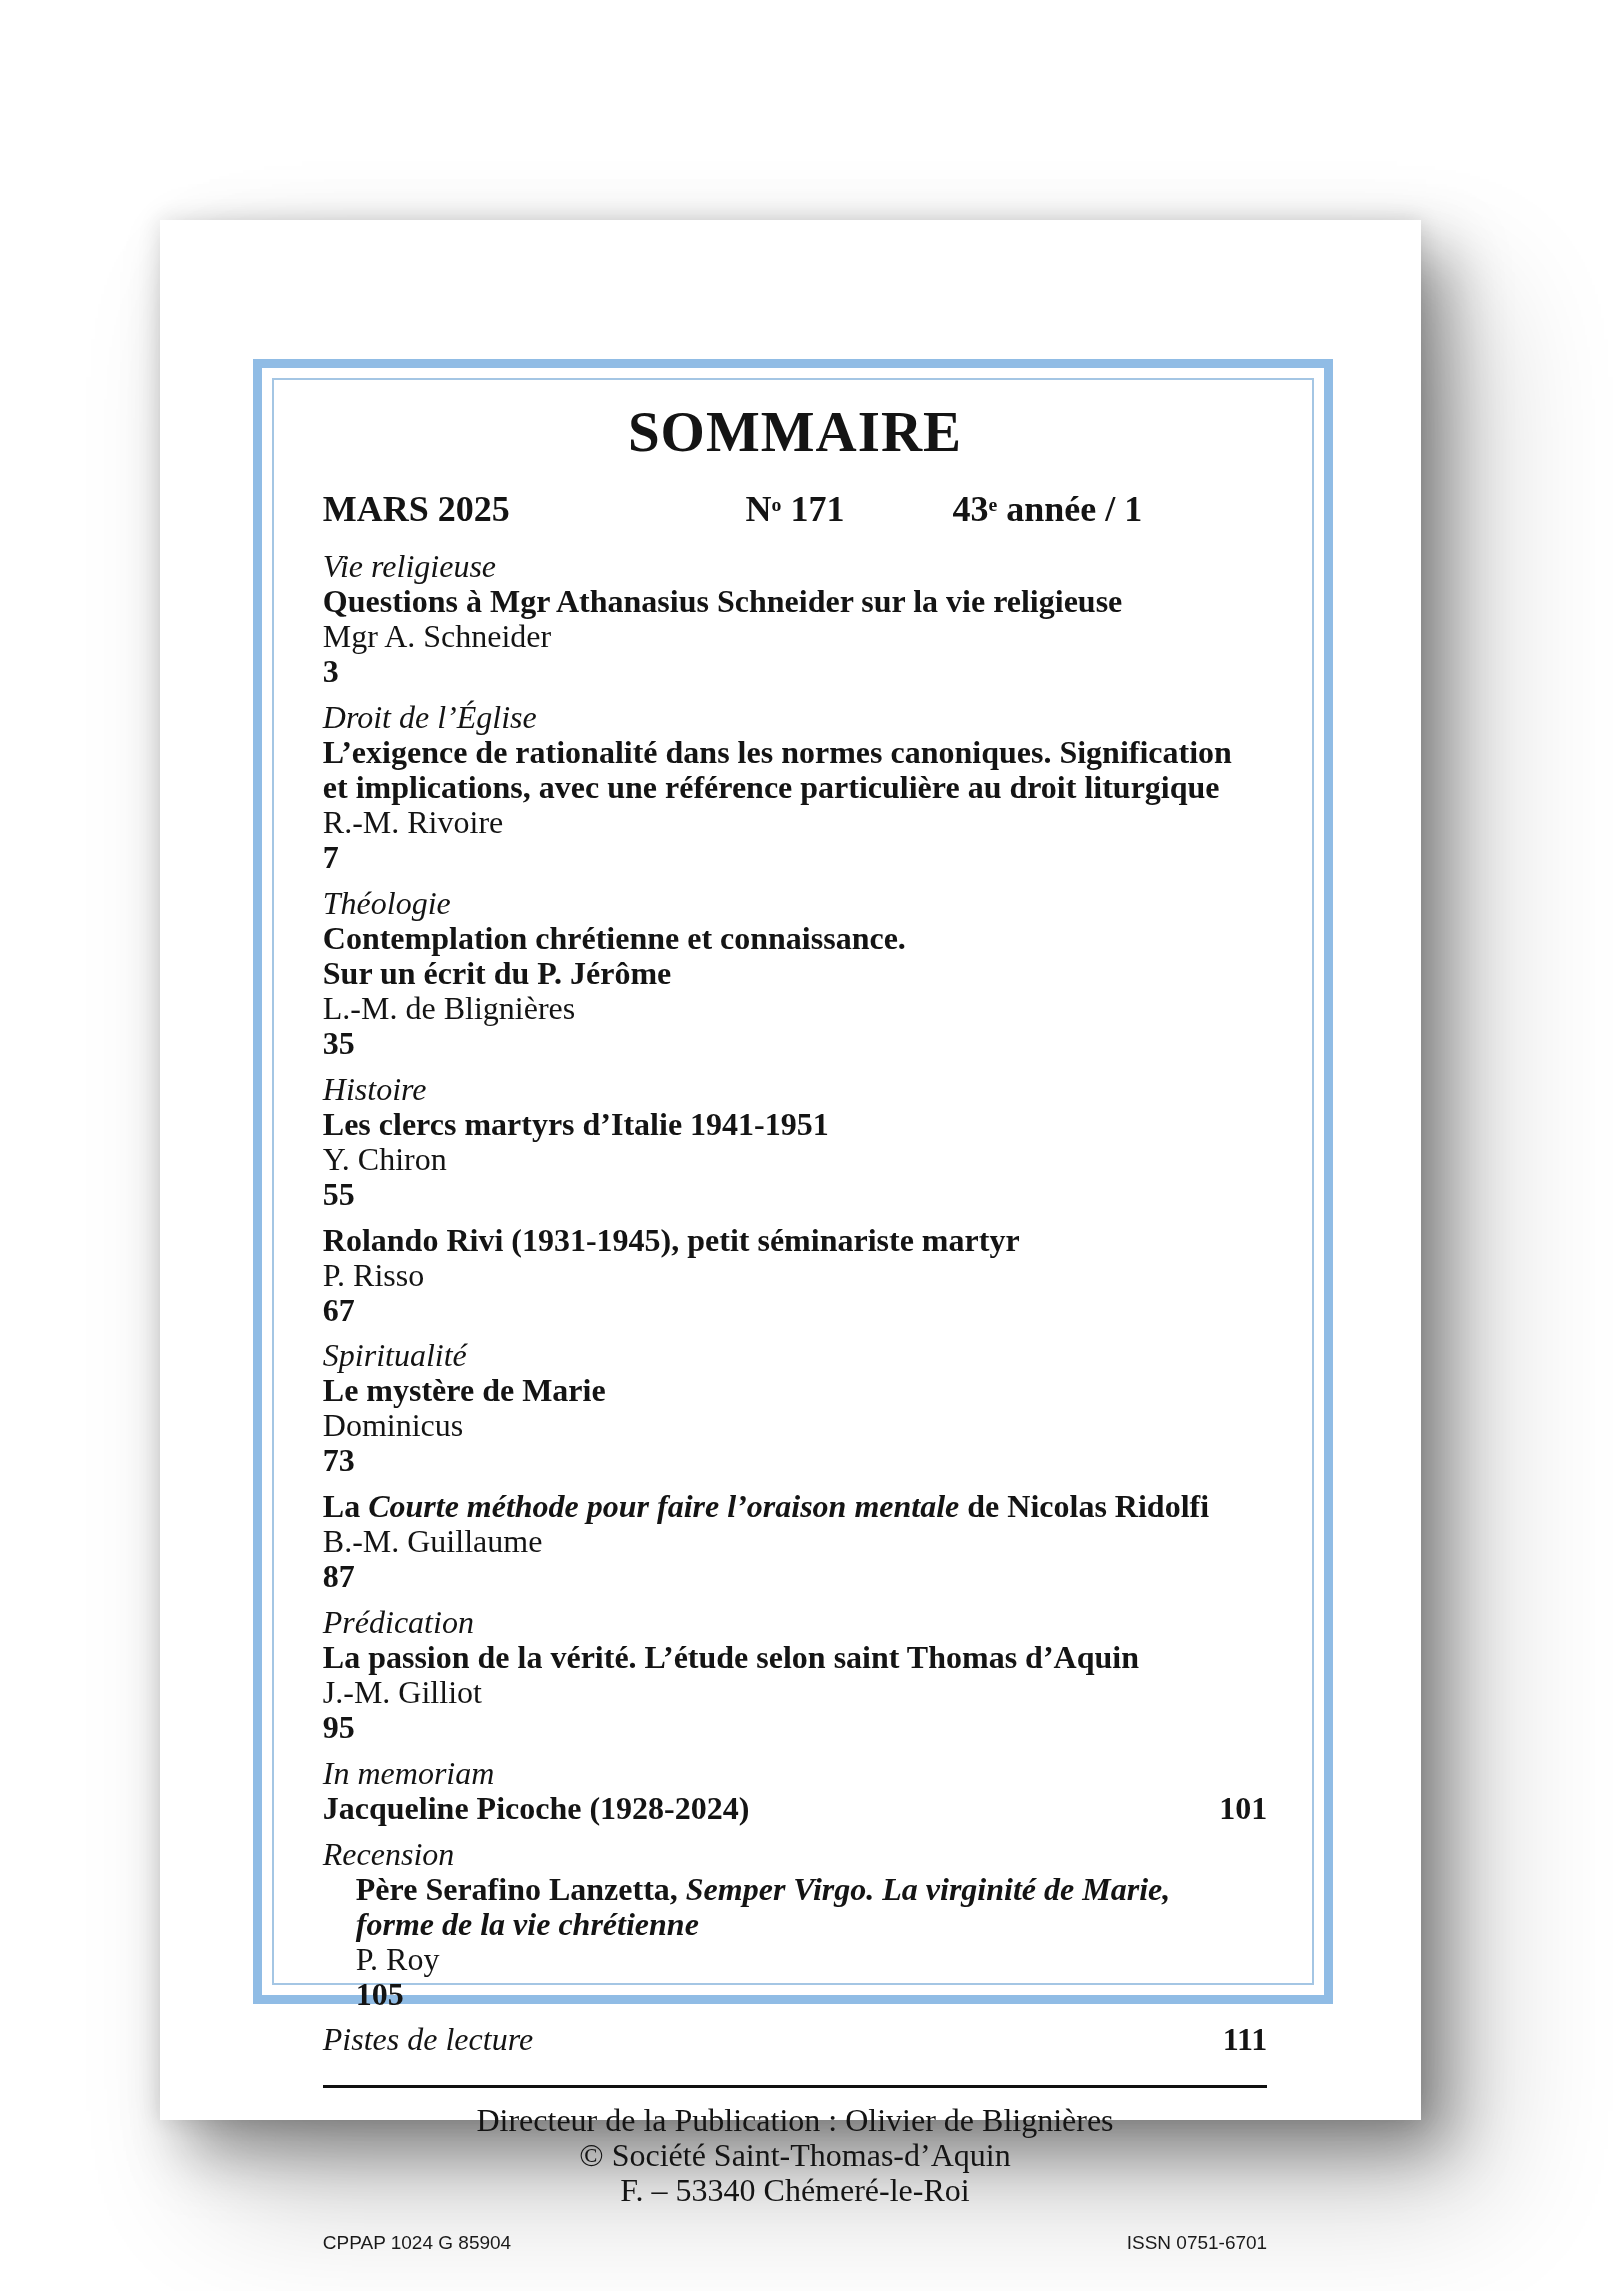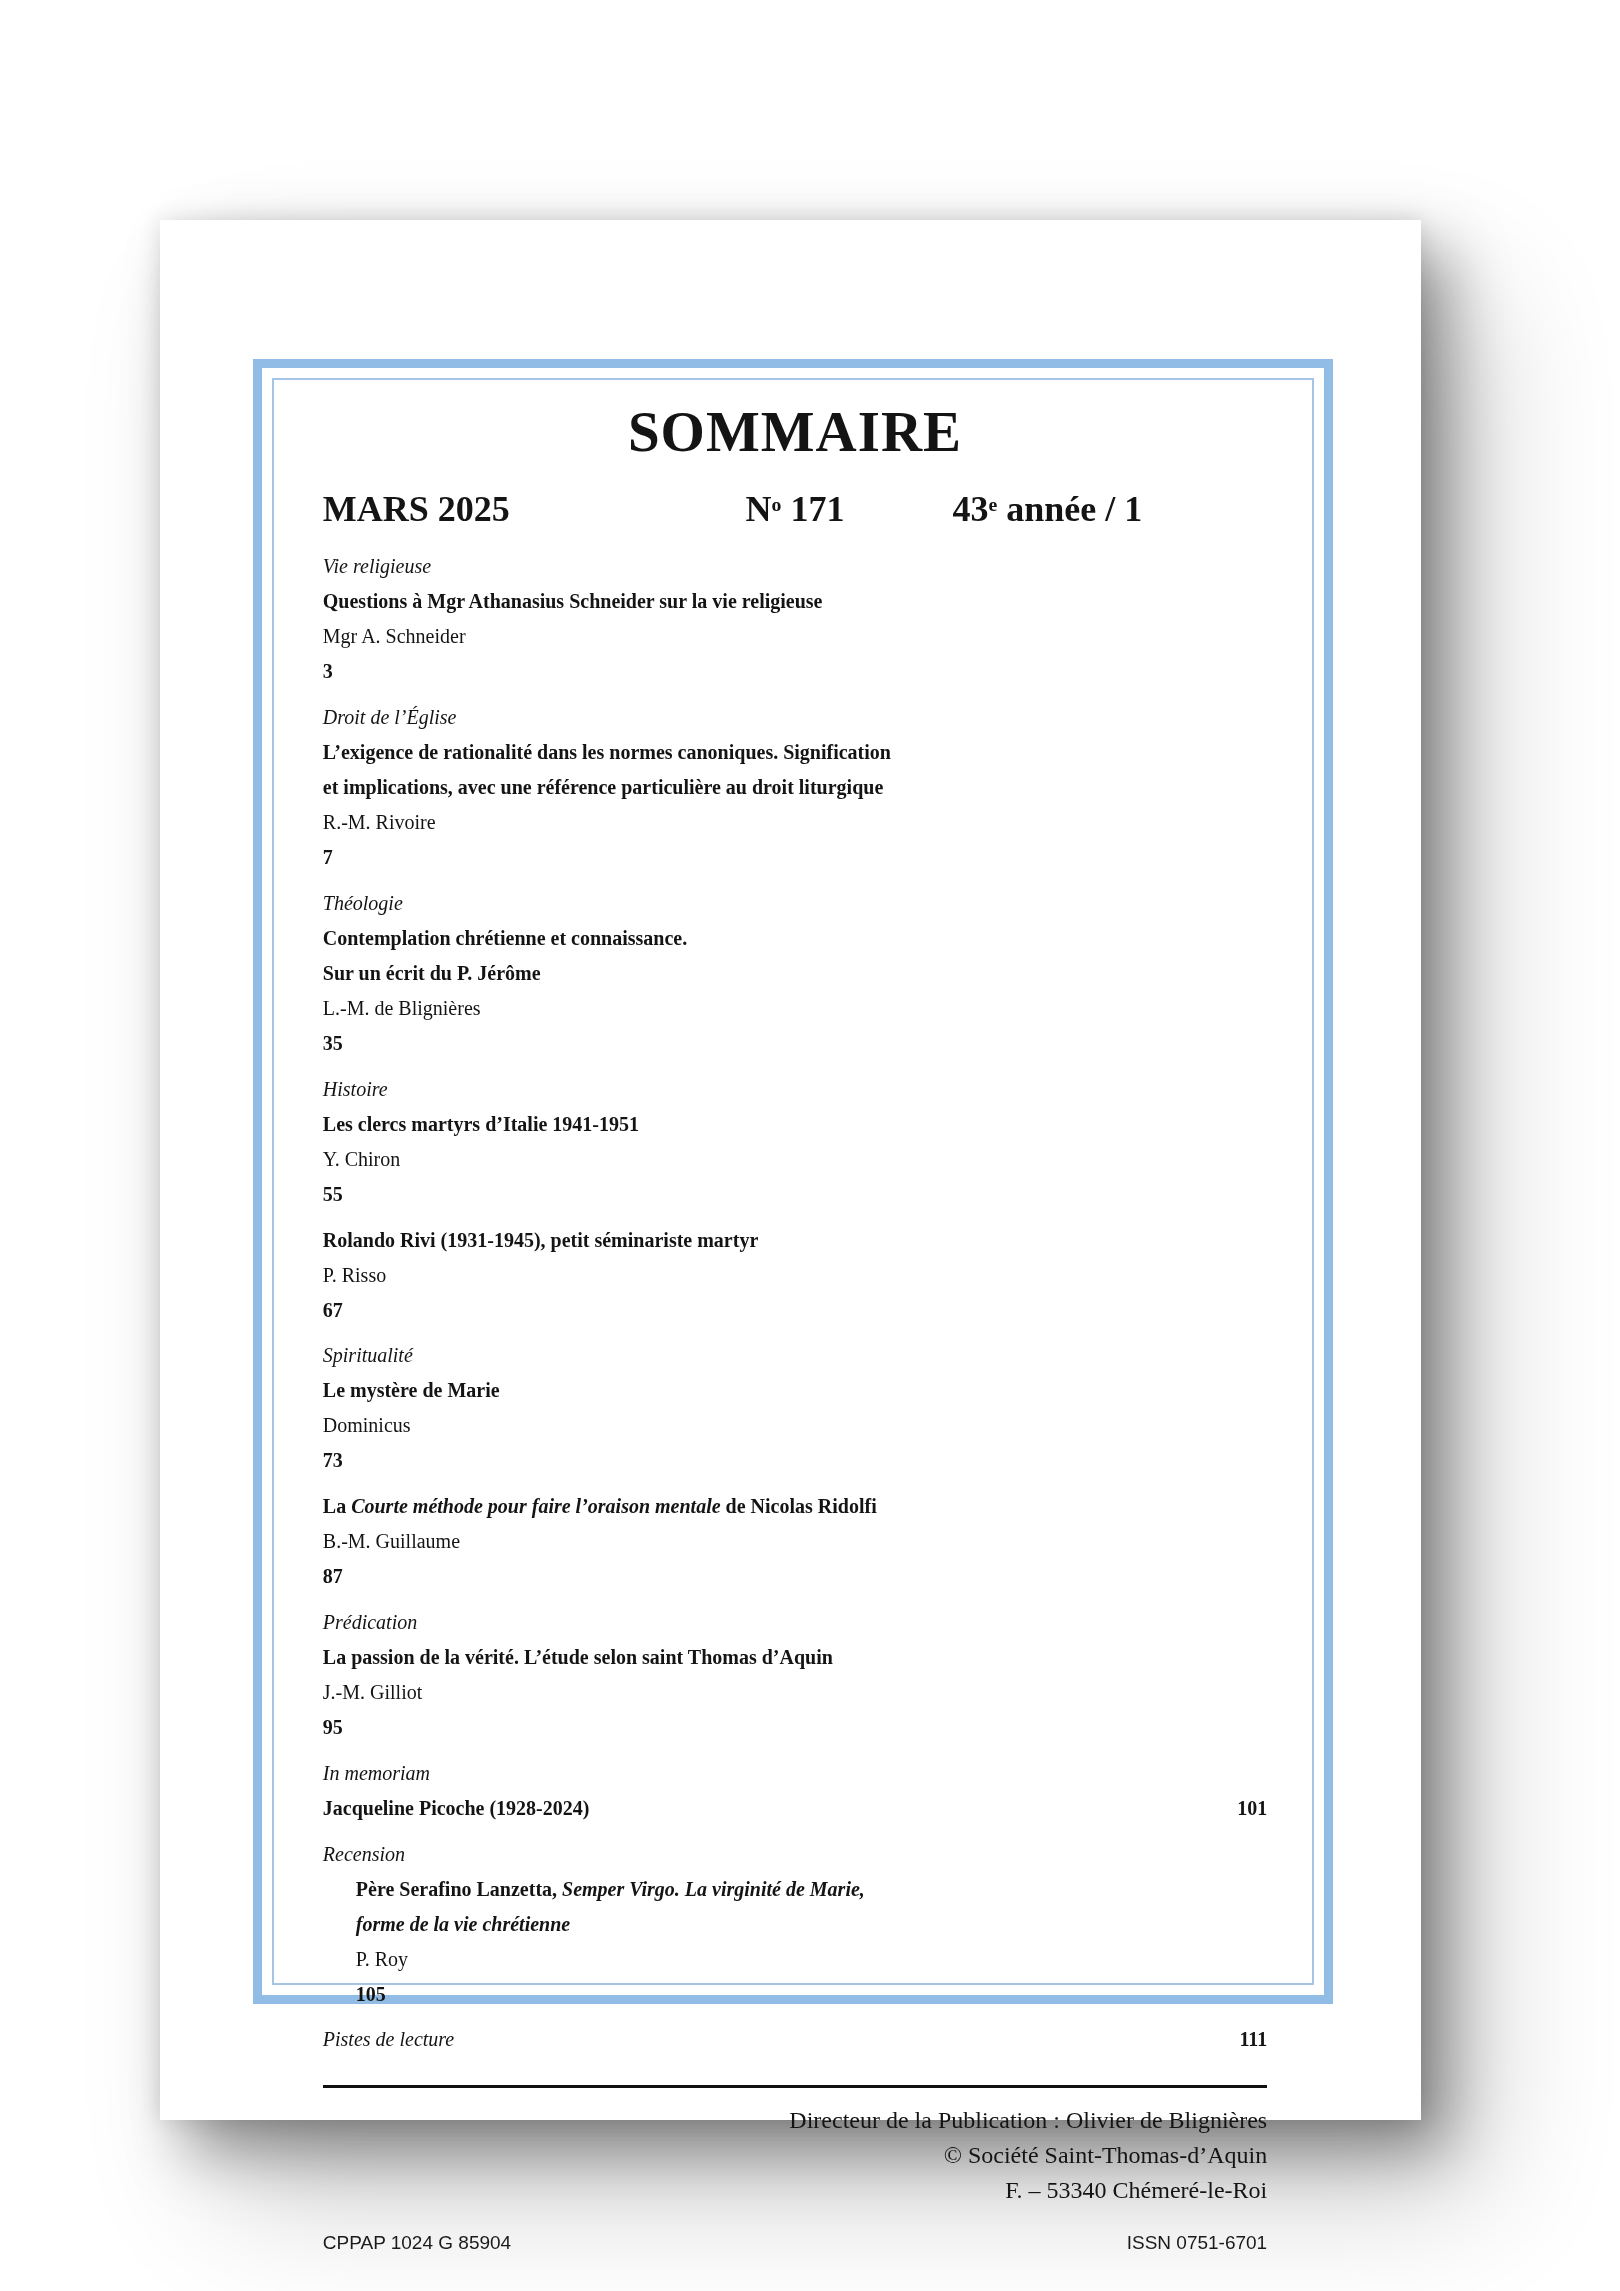--- a/index.html
+++ b/index.html
@@ -55,43 +55,43 @@
   .issue-row .h-center{ flex: 1; text-align: center;white-space: nowrap; }
   .issue-row .h-right { flex: 1; text-align: left; white-space: nowrap; }
   .sup {
     font-size: 55%;
     position: relative;
     top: -0.52em;
     line-height: 0;
   }
   .toc {
     margin-top: 19.6px;
-    font-size: 20px;
+    font-size: 32px;
     line-height: 35px;
   }
   .toc-block { margin-top: 10.8px; }
   .toc-block:first-child { margin-top: 0; }
   .toc-category { font-style: italic; font-weight: normal; }
   .toc-line { font-weight: bold; white-space: nowrap; }
   .toc-line .it { font-style: italic; }
   .toc-line .seg-cat { font-style: italic; font-weight: normal; }
   .row { display: flex; justify-content: space-between; align-items: baseline; }
   .row .line-text { white-space: nowrap; }
   .page-num { font-weight: bold; }
   .toc-author { font-weight: normal; flex-direction: column; }
   .indent { padding-left: 33px; }
   .rule {
     margin-top: 27.4px;
     height: 2.9px;
     background: #101010;
   }
   .footer {
     margin-top: 15.7px;
-    text-align: right;
-    font-size: 24px;
+    text-align: center;
+    font-size: 32px;
     line-height: 35px;
     font-weight: normal;
   }
   .codes-row {
     margin-top: 23.5px;
     display: flex;
     justify-content: space-between;
     font-family: "Liberation Sans", sans-serif;
     font-size: 19px;
     color: #1a1a1a;

